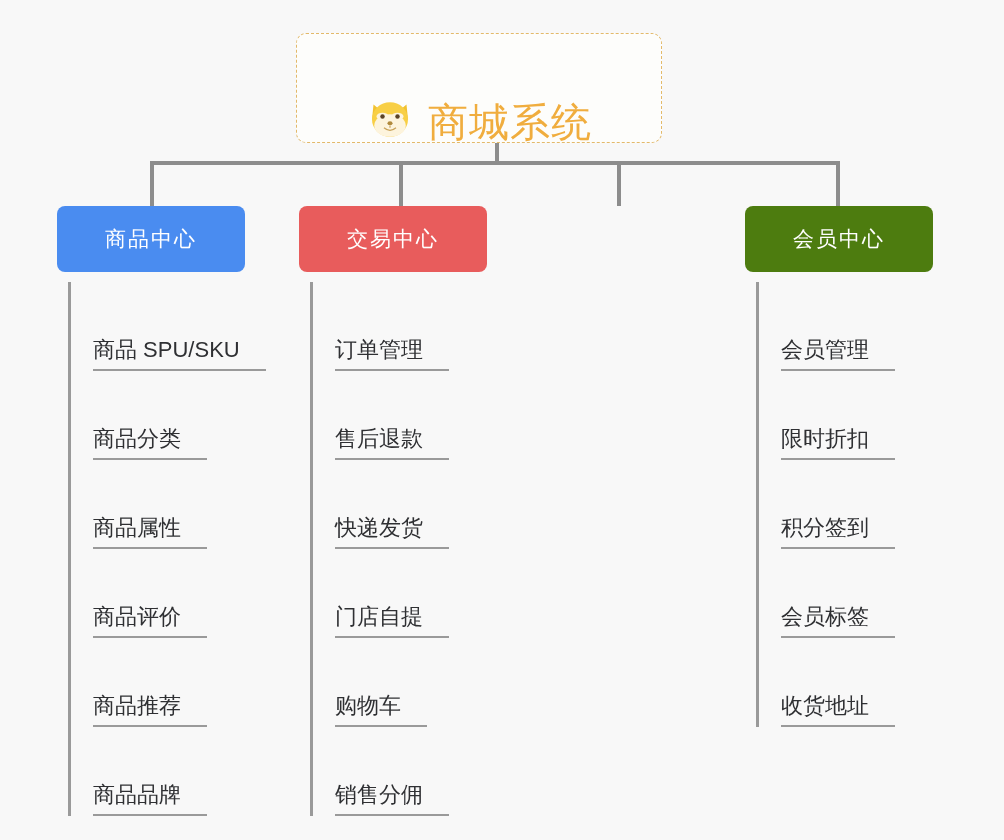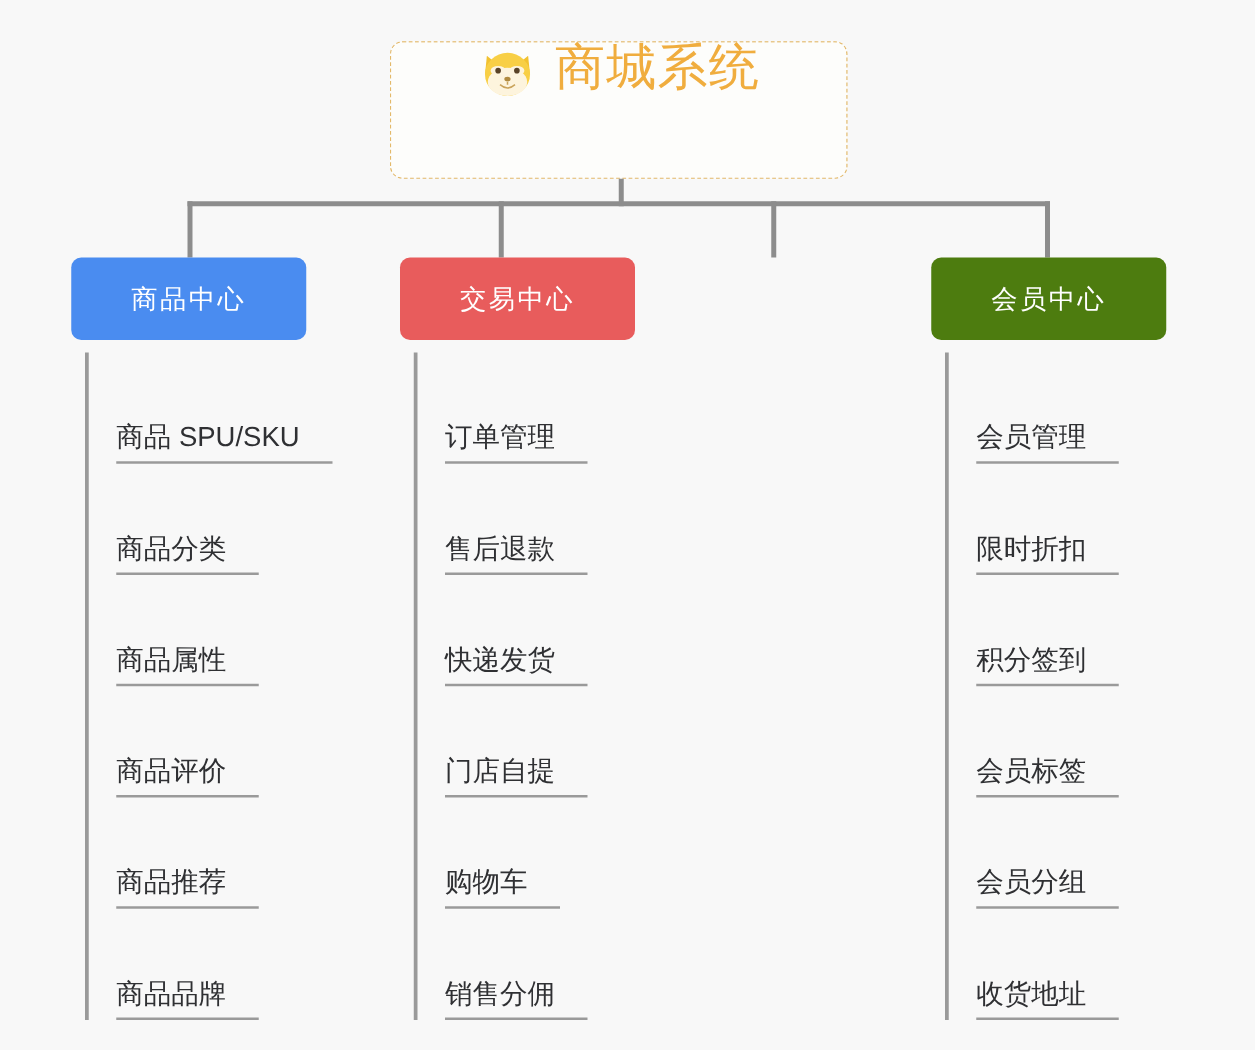--- a/index.html
+++ b/index.html
@@ -16,30 +16,30 @@
 
   #mindmap {
     position: relative;
     width: 1004px;
     height: 840px;
   }
 
   
   .root-node {
     position: absolute;
-    left: 312px;
+    left: 296px;
     top: 33px;
     width: 366px;
     height: 110px;
     background: #fdfdfb;
     border: 1px dashed #e3b96a;
     border-radius: 10px;
     box-sizing: border-box;
     display: flex;
-    align-items: flex-start;
+    align-items: flex-end;
     justify-content: center;
     gap: 14px;
   }
   .root-title {
     font-size: 40px;
     color: #f0ad3e;
     letter-spacing: 1px;
     line-height: 1;
     white-space: nowrap;
   }
@@ -116,21 +116,21 @@
     color: #2f3033;
     line-height: 1.1;
     padding-bottom: 7px;
     white-space: nowrap;
     border-bottom: 2px solid #9a9a9a;
     padding-right: 26px;
   }
 
   
   #col-0 { left: 57px;  width: 188px; }
-  #col-1 { left: 320px; width: 188px; }
+  #col-1 { left: 299px; width: 188px; }
   #col-2 { left: 525px; width: 188px; }
   #col-3 { left: 745px; width: 188px; }
 </style>
 </head>
 <body style="background: rgb(248, 248, 248);">
 
 <div id="mindmap">
 
   <div class="root-node" style="background: rgb(253, 253, 251); border-color: rgb(227, 185, 106);">
     <span class="root-logo">
@@ -227,21 +227,18 @@
       <div class="leaf-item">
           <span class="leaf-label">限时折扣</span>
         </div>
       <div class="leaf-item">
           <span class="leaf-label">积分签到</span>
         </div>
       <div class="leaf-item">
           <span class="leaf-label">会员标签</span>
         </div>
       <div class="leaf-item">
-          <span class="leaf-label">会员分组</span>
-        </div>
-      <div class="leaf-item">
           <span class="leaf-label">收货地址</span>
         </div>
     </div>
   </div>
 
 </div>
 
 </body></html>

